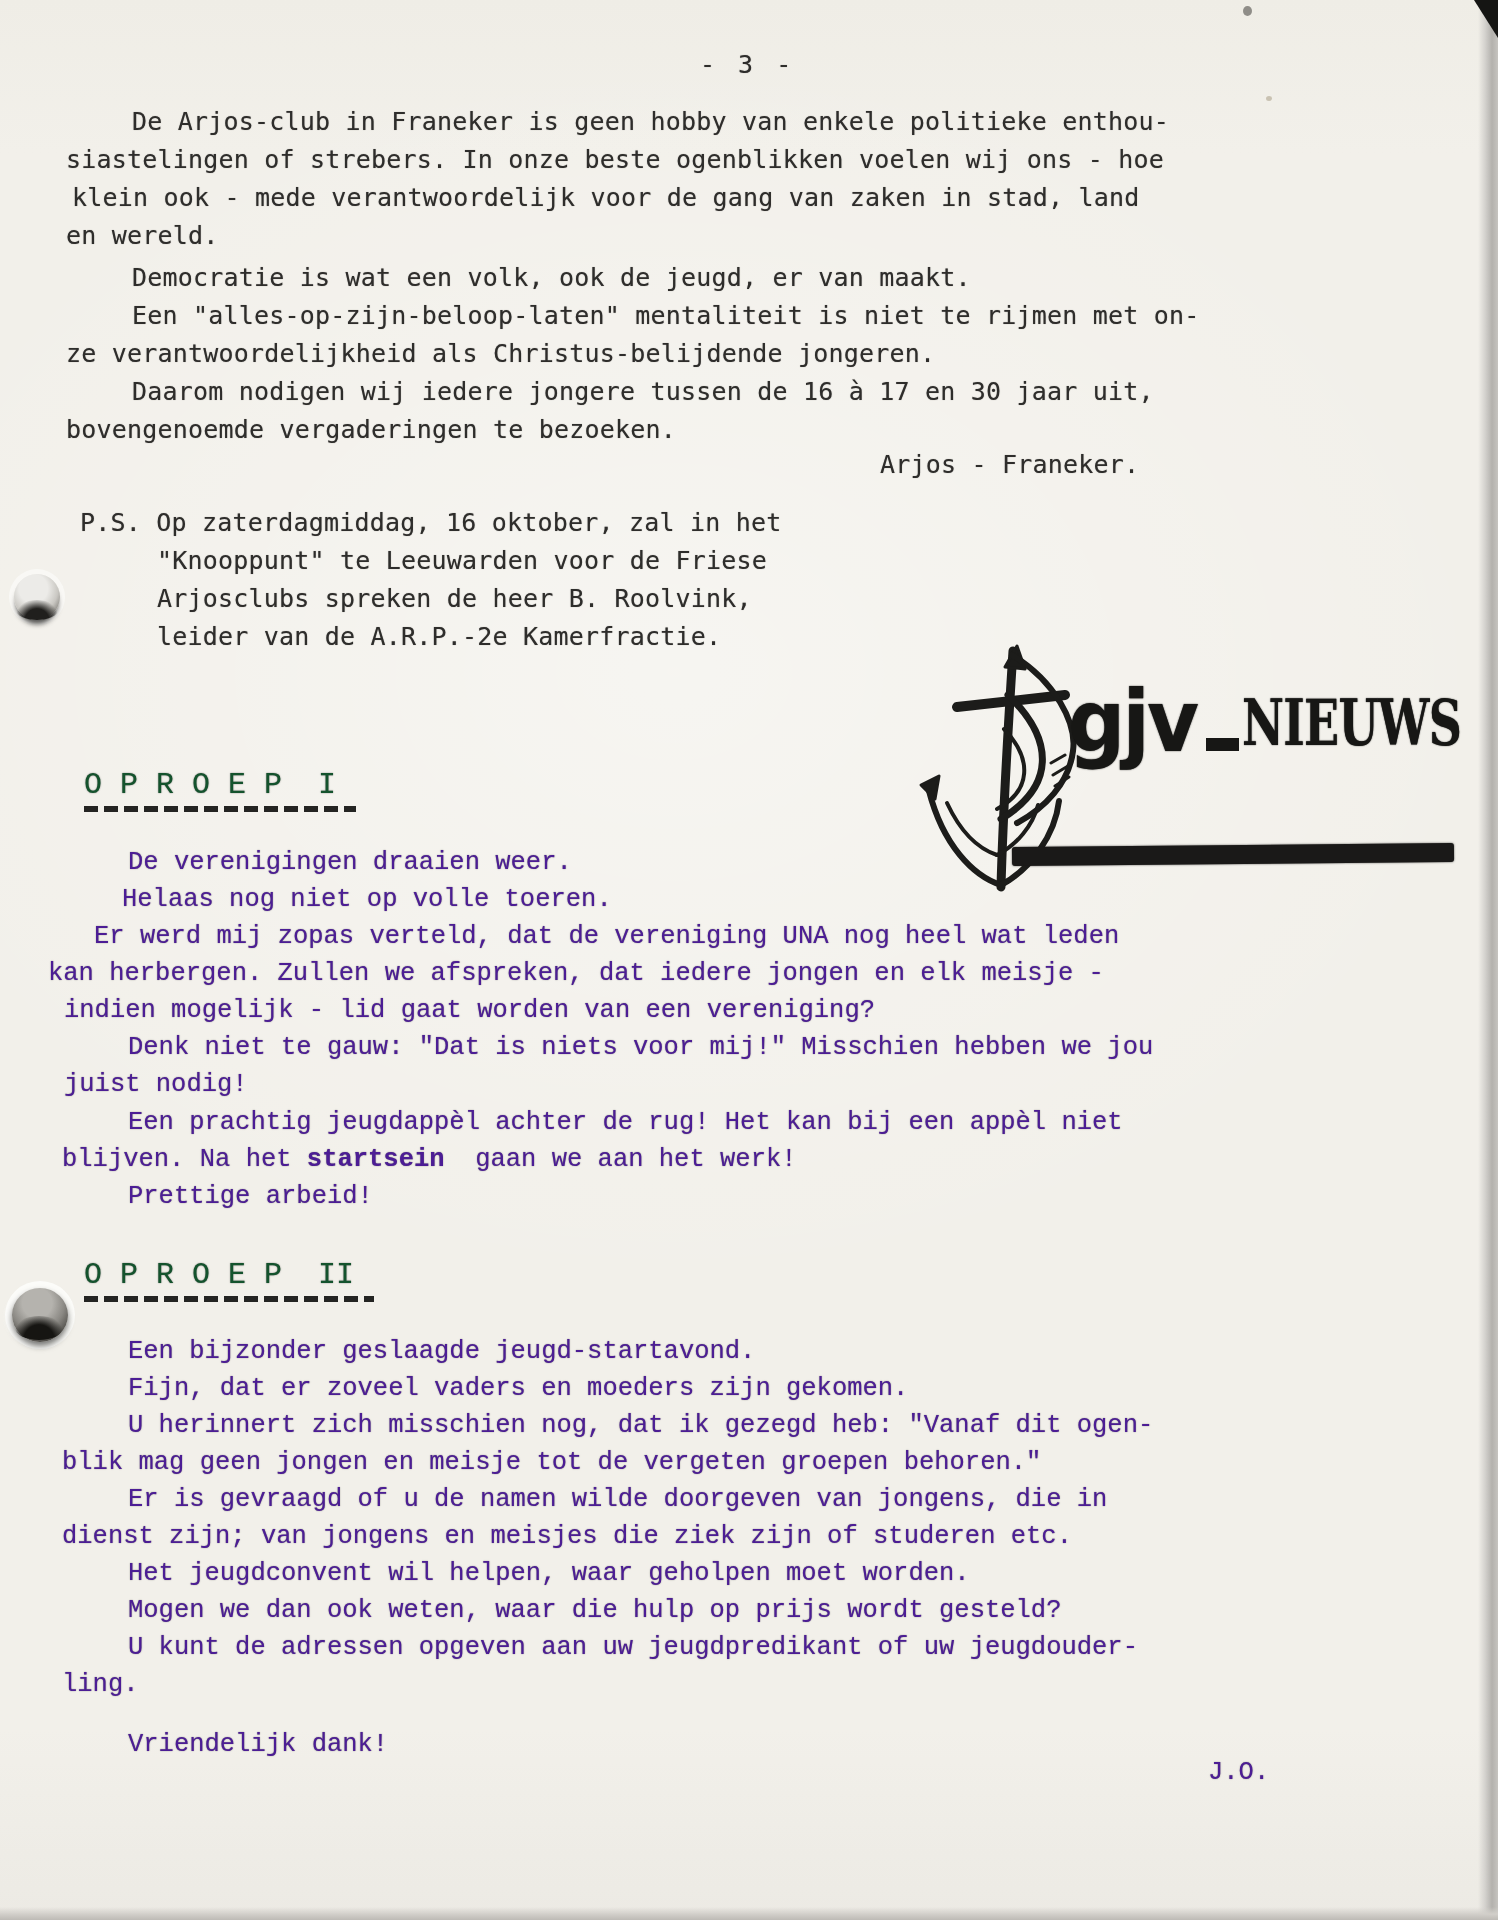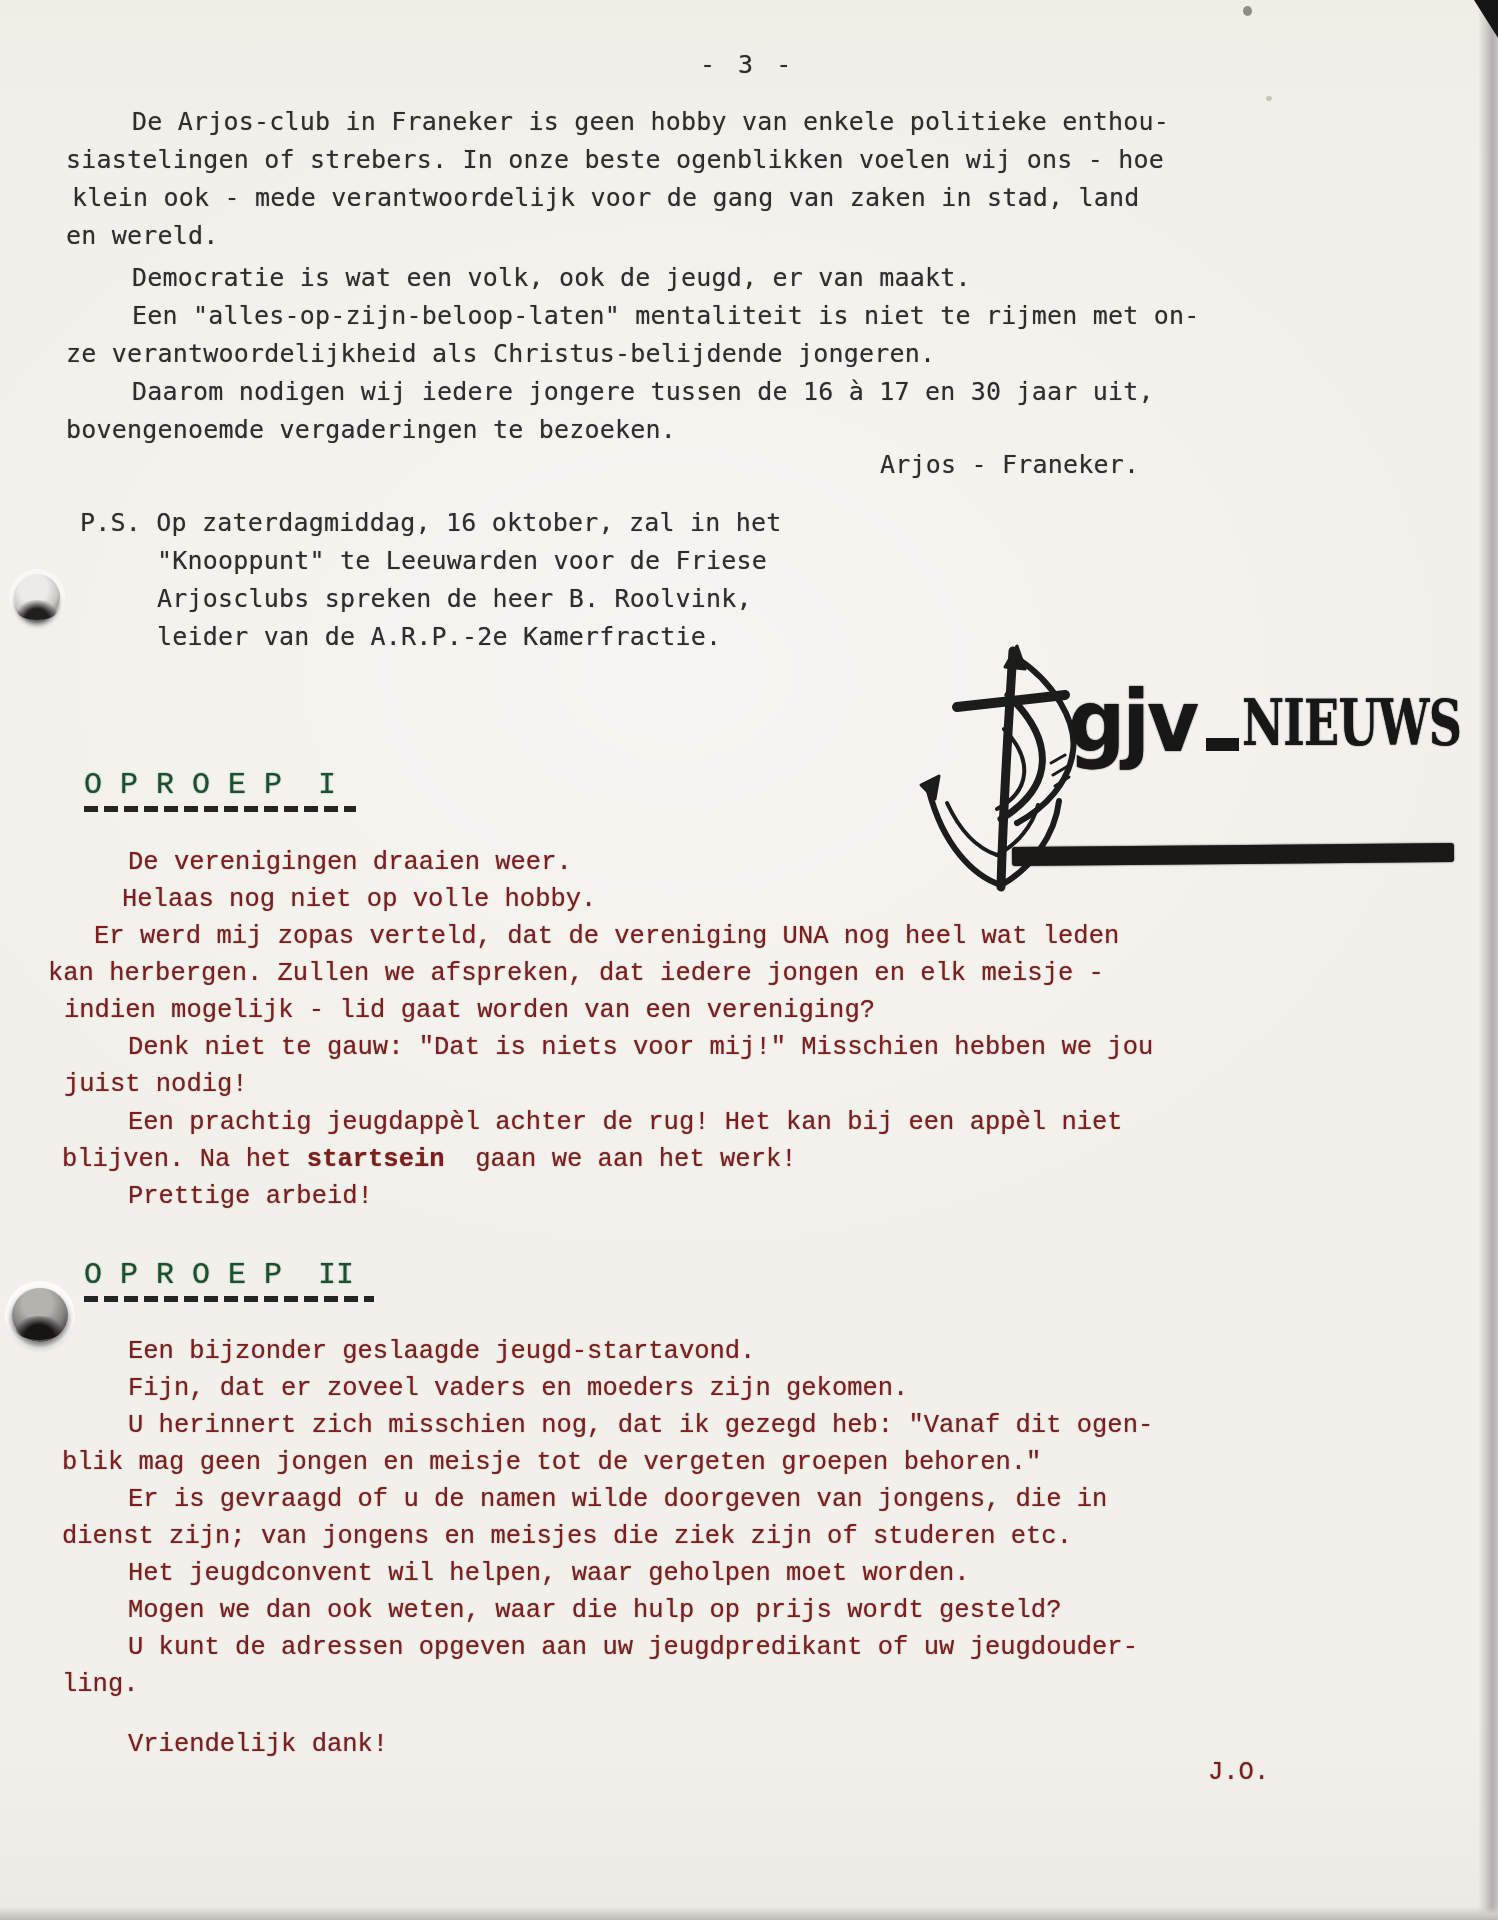--- a/index.html
+++ b/index.html
@@ -10,21 +10,21 @@
   }
   #paper{
     position:absolute;inset:0;
     background:
       radial-gradient(ellipse 1200px 900px at 45% 35%, rgba(255,255,255,.35), rgba(255,255,255,0) 70%),
       linear-gradient(180deg, #efede6 0%, #f2f0ea 8%, #f2f0ea 90%, #eceae4 100%);
   }
   .line{position:absolute;white-space:pre;}
   .f1{font-family:"DejaVu Sans Mono",monospace;font-size:25px;line-height:30px;color:#2e2d2b;
       text-shadow:0 0 1px rgba(46,45,43,.45);letter-spacing:.2px;}
-  .f2{font-family:"Liberation Mono",monospace;font-size:25.5px;line-height:30px;color:#7f1d1d;
+  .f2{font-family:"Liberation Mono",monospace;font-size:25.5px;line-height:30px;color:#4c1d95;
       text-shadow:0 0 1.2px rgba(35,34,32,.6);}
   .heading{font-family:"Liberation Mono",monospace;font-size:30px;color:#14532d;
       text-shadow:0 0 1.4px rgba(31,30,28,.65);}
   .dashed-underline{position:absolute;height:6px;
       background:repeating-linear-gradient(90deg,#242422 0 14px,rgba(0,0,0,0) 14px 20px);
       filter:blur(.3px);}
   .bold-part{font-weight:bold;}
   
   .hole{position:absolute;border-radius:50%;}
   #hole1{left:14px;top:574px;width:46px;height:46px;
@@ -108,21 +108,21 @@
   <span id="logo-gjv">gjv</span>
   <span id="logo-dash"></span>
   <span id="logo-nieuws">NIEUWS</span>
 </div>
 <div id="logo-bar"></div>
 
 <div class="line heading" style="left:84px;top:768px;">O P R O E P  I</div>
 <div class="dashed-underline" style="left:84px;top:806px;width:272px;"></div>
 
 <div class="line f2" style="left:128px;top:848px;">De verenigingen draaien weer.</div>
-<div class="line f2" style="left:122px;top:885px;">Helaas nog niet op volle hobby.</div>
+<div class="line f2" style="left:122px;top:885px;">Helaas nog niet op volle toeren.</div>
 <div class="line f2" style="left:94px;top:922px;">Er werd mij zopas verteld, dat de vereniging UNA nog heel wat leden</div>
 <div class="line f2" style="left:48px;top:959px;">kan herbergen. Zullen we afspreken, dat iedere jongen en elk meisje -</div>
 <div class="line f2" style="left:64px;top:996px;">indien mogelijk - lid gaat worden van een vereniging?</div>
 <div class="line f2" style="left:128px;top:1033px;">Denk niet te gauw: "Dat is niets voor mij!" Misschien hebben we jou</div>
 <div class="line f2" style="left:64px;top:1070px;">juist nodig!</div>
 <div class="line f2" style="left:128px;top:1108px;">Een prachtig jeugdappèl achter de rug! Het kan bij een appèl niet</div>
 <div class="line f2" style="left:62px;top:1145px;"><span>blijven. Na het </span><span class="bold-part">startsein</span><span>  gaan we aan het werk!</span></div>
 <div class="line f2" style="left:128px;top:1182px;">Prettige arbeid!</div>
 
 <div class="line heading" style="left:84px;top:1258px;">O P R O E P  II</div>

